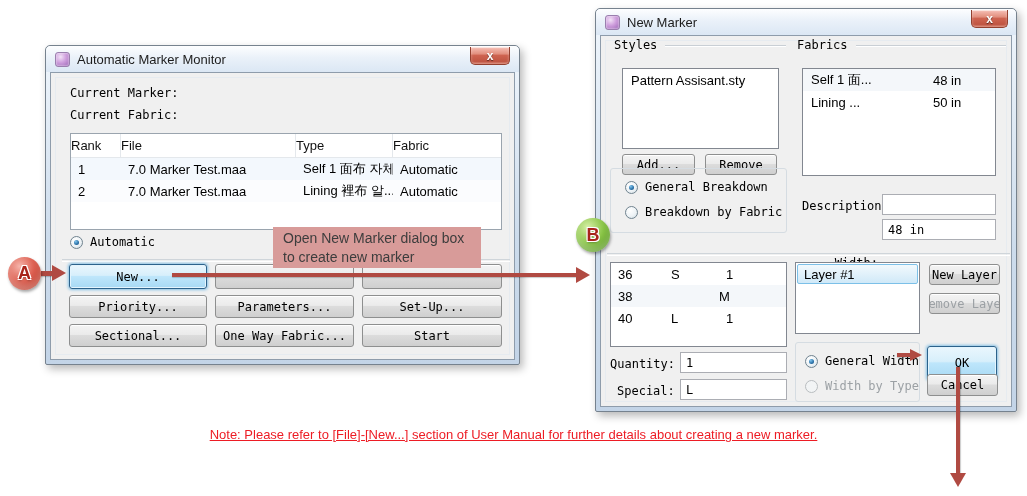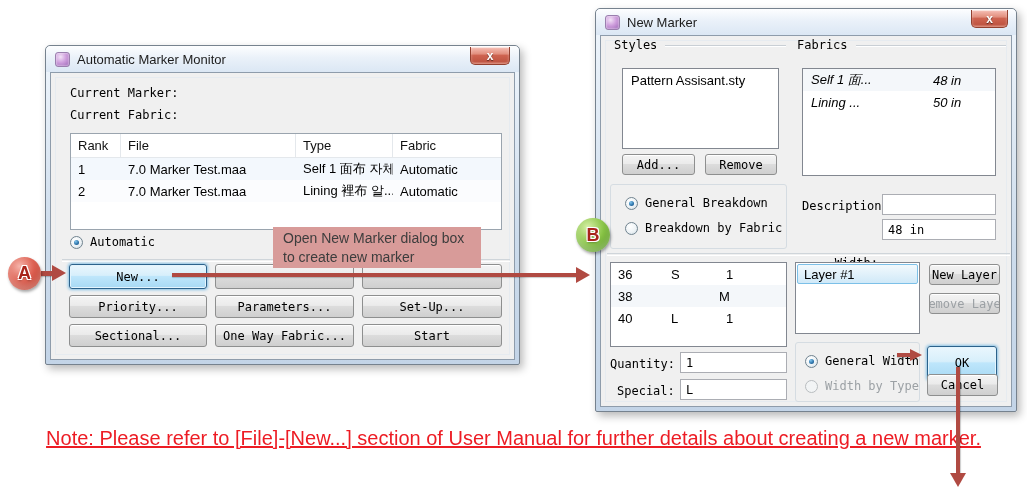--- a/index.html
+++ b/index.html
@@ -89,21 +89,21 @@
     content:""; position:absolute; left:3px; top:3px; width:5px; height:5px; border-radius:50%;
     background:radial-gradient(circle at 35% 30%, #7fc3ec 0%, #2a71a8 60%, #1b4e79 100%);
   }
   .radio.disabled{ border-color:#b9bdc0; background:#f2f4f5; }
   .radio-row .rlabel{ font-family:var(--mono); font-size:12px; color:#000; white-space:nowrap; }
   .radio-row.disabled .rlabel{ color:#9ca1a5; }
 
   
   .tbl{ position:absolute; background:#fff; border:1px solid #9aa4ae; font-family:var(--sans); font-size:13px; }
   .tbl-head{ display:grid; grid-template-columns:50px 175px 97px 1fr; height:24px; }
-  .tbl-head .cell{ border-right:1px solid #e4e8ec; border-bottom:1px solid #e4e8ec; display:flex; align-items:center; padding-left:7px; color:#111; }
+  .tbl-head .cell{ border-right:1px solid #e4e8ec; border-bottom:1px solid #e4e8ec; display:flex; align-items:center; color:#111; }
   .tbl-head .cell:last-child{ border-right:none; }
   .tbl-row{ display:grid; grid-template-columns:50px 175px 97px 1fr; height:22px; }
   .tbl-row .cell{ display:flex; align-items:center; padding-left:7px; white-space:nowrap; overflow:hidden; }
   .tbl-row.odd{ background:#f3f8fd; }
   .tbl-row.even{ background:#fbfcfe; }
 
   
   .li{ height:22px; display:flex; align-items:center; padding-left:8px; white-space:nowrap; overflow:hidden; }
   .li.tint{ background:#f4f7fa; }
   .li-sel{
@@ -135,21 +135,21 @@
     border-top:8px solid transparent; border-bottom:8px solid transparent; border-left:14px solid #b04a42; }
   .ahead-down{ position:absolute; width:0; height:0; z-index:8;
     border-left:8px solid transparent; border-right:8px solid transparent; border-top:14px solid #b04a42; }
   .tooltip{
     position:absolute; left:273px; top:227px; width:208px; height:41px; z-index:10;
     background:#d89b99; color:#3d3d3d; font-family:var(--sans); font-size:14px;
     line-height:19px; padding:2px 13px 0 10px; white-space:nowrap;
   }
   .note{
     position:absolute; left:0; top:427px; width:1027px; text-align:center; z-index:7;
-    color:#ed1c24; font-family:var(--sans); font-size:20px; text-decoration:underline; white-space:nowrap;
+    color:#ed1c24; font-family:var(--sans); font-size:13px; text-decoration:underline; white-space:nowrap;
   }
 </style>
 </head>
 <body>
 
 <div class="win" style="left:45px; top:45px; width:475px; height:320px; z-index:1">
   <div class="titlebar">
     <span class="app-icon"></span>
     <span class="title-text">Automatic Marker Monitor</span>
   </div>
@@ -222,32 +222,32 @@
       <span>Fabrics</span>
     </div>
 
     <div class="list" style="left:21px; top:32px; width:157px; height:81px;">
       <div class="li">Pattern Assisant.sty</div>
     </div>
 
     <div class="btn" style="left:21px; top:118px; width:73px; height:21px;">Add...</div>
     <div class="btn" style="left:104px; top:118px; width:72px; height:21px;">Remove</div>
 
-    <div class="grp" style="left:9px; top:148px; width:177px; height:65px;">
+    <div class="grp" style="left:9px; top:132px; width:177px; height:65px;">
       <div class="radio-row" style="left:14px; top:11px;">
         <span class="radio checked"></span>
         <span class="rlabel">General Breakdown</span>
       </div>
       <div class="radio-row" style="left:14px; top:36px;">
         <span class="radio"></span>
         <span class="rlabel">Breakdown by Fabric</span>
       </div>
     </div>
 
-    <div class="list" style="left:201px; top:32px; width:194px; height:108px;font-style:italic;">
+    <div class="list" style="left:201px; top:32px; width:194px; height:108px;">
       <div class="li tint fab-row">
         <span class="fname">Self 1 面...</span>
         <span class="fwidth">48 in</span>
       </div>
       <div class="li fab-row">
         <span class="fname">Lining ...</span>
         <span class="fwidth">50 in</span>
       </div>
     </div>
 

